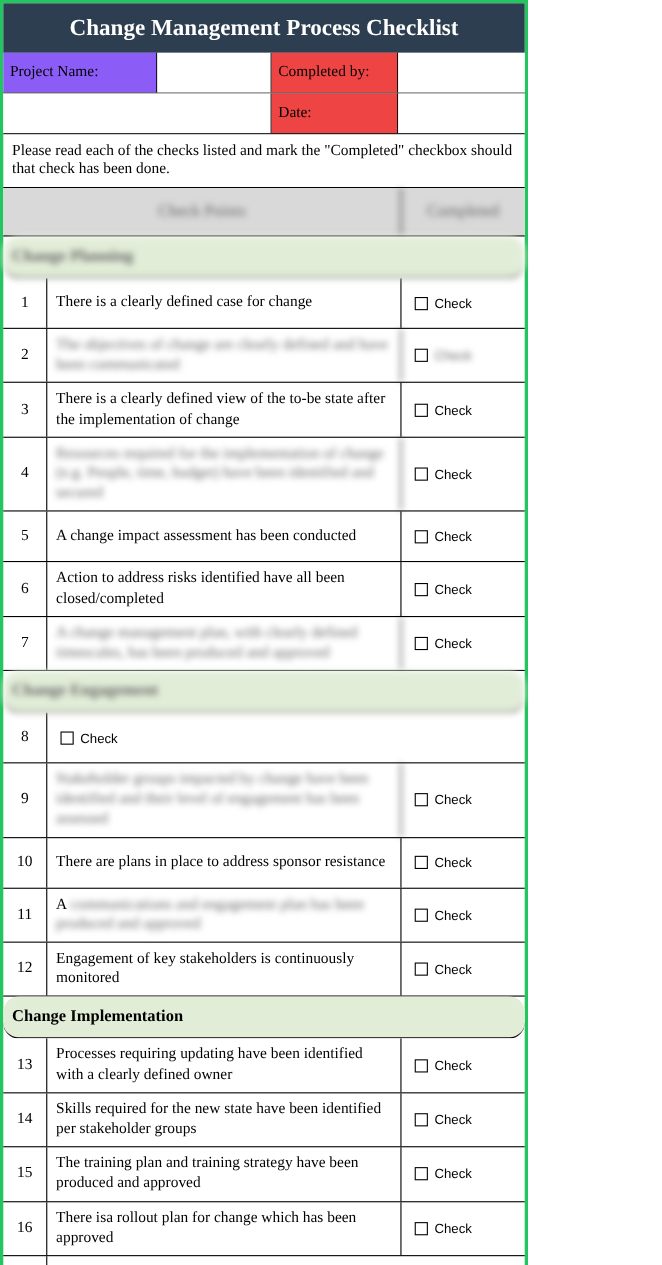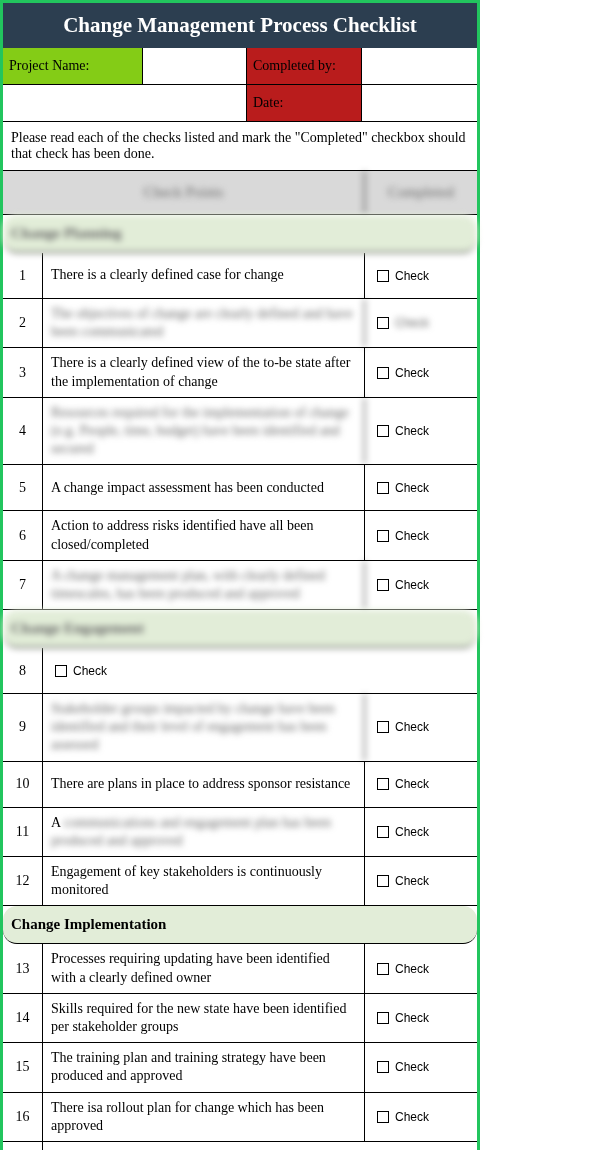--- a/index.html
+++ b/index.html
@@ -15,35 +15,35 @@
   .title-bar {
     background: #2c3e50;
     color: #fff;
     text-align: center;
     padding: 10px 0;
     font-size: 21px;
     font-weight: bold;
   }
   .info-row { display: flex; border-bottom: 1px solid #000; }
   .info-label {
-    background: #84cc16;
+    background: #8b5cf6;
     border-right: 1px solid #000;
     padding: 10px 6px;
     font-size: 14px;
     width: 140px;
   }
   .info-field {
     background: #fff;
     border-right: 1px solid #000;
     flex: 1;
     padding: 10px 6px;
   }
   .info-field:last-child { border-right: none; }
   .info-label2 {
-    background: #b91c1c;
+    background: #ef4444;
     border-right: 1px solid #000;
     padding: 10px 6px;
     font-size: 14px;
     width: 115px;
   }
   .info-field2 { background: #fff; width: 115px; padding: 10px 6px; }
   .instructions {
     padding: 8px;
     font-size: 14px;
     border-bottom: 1px solid #000;

